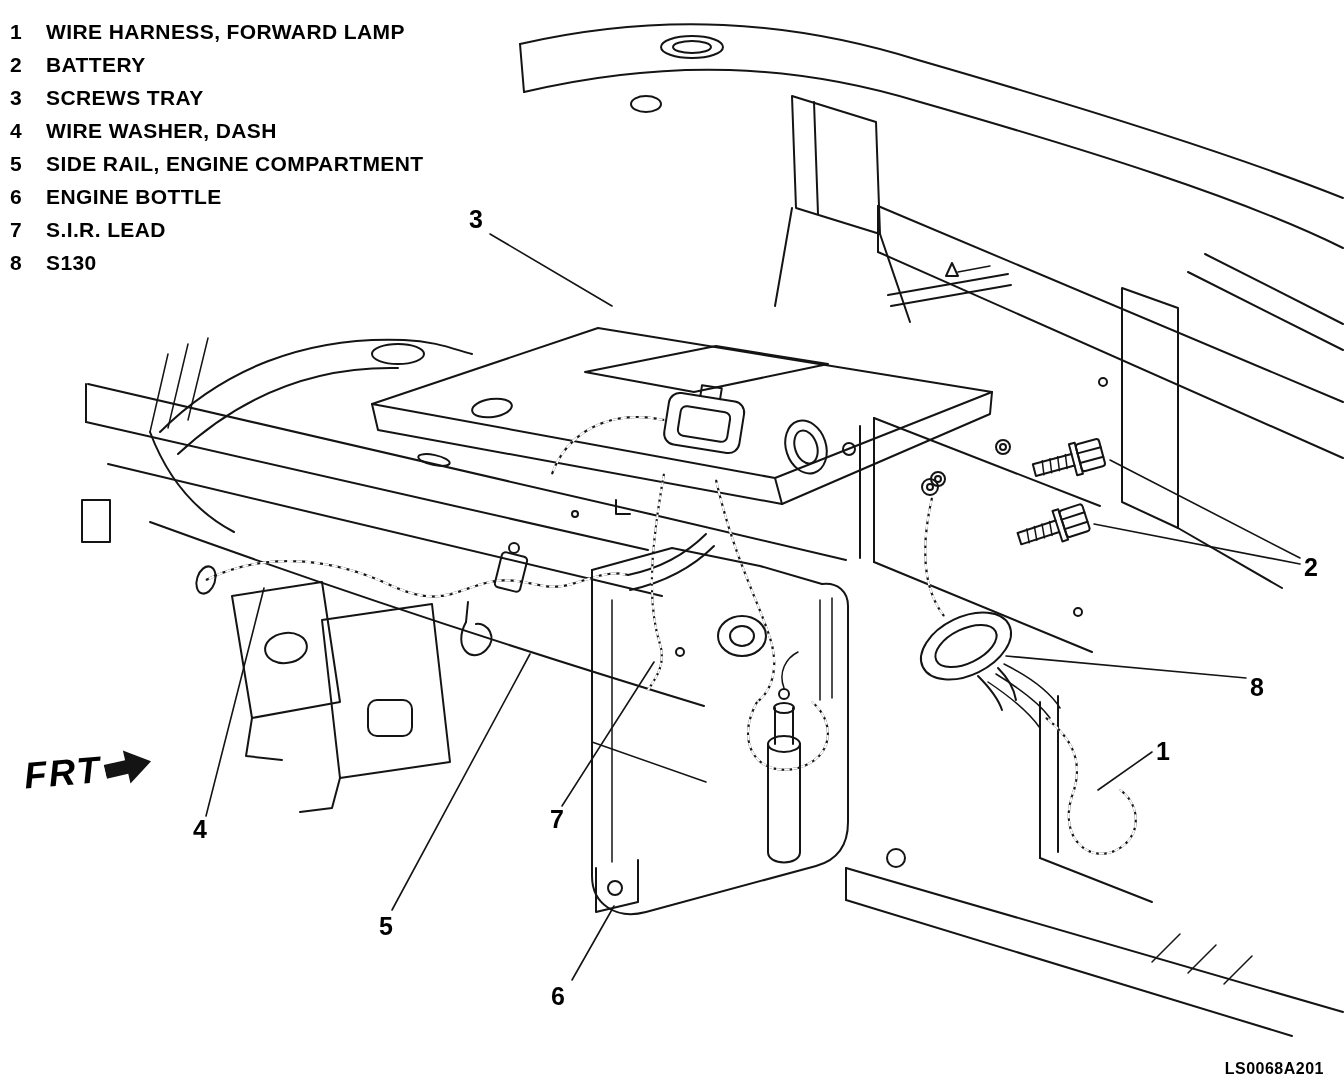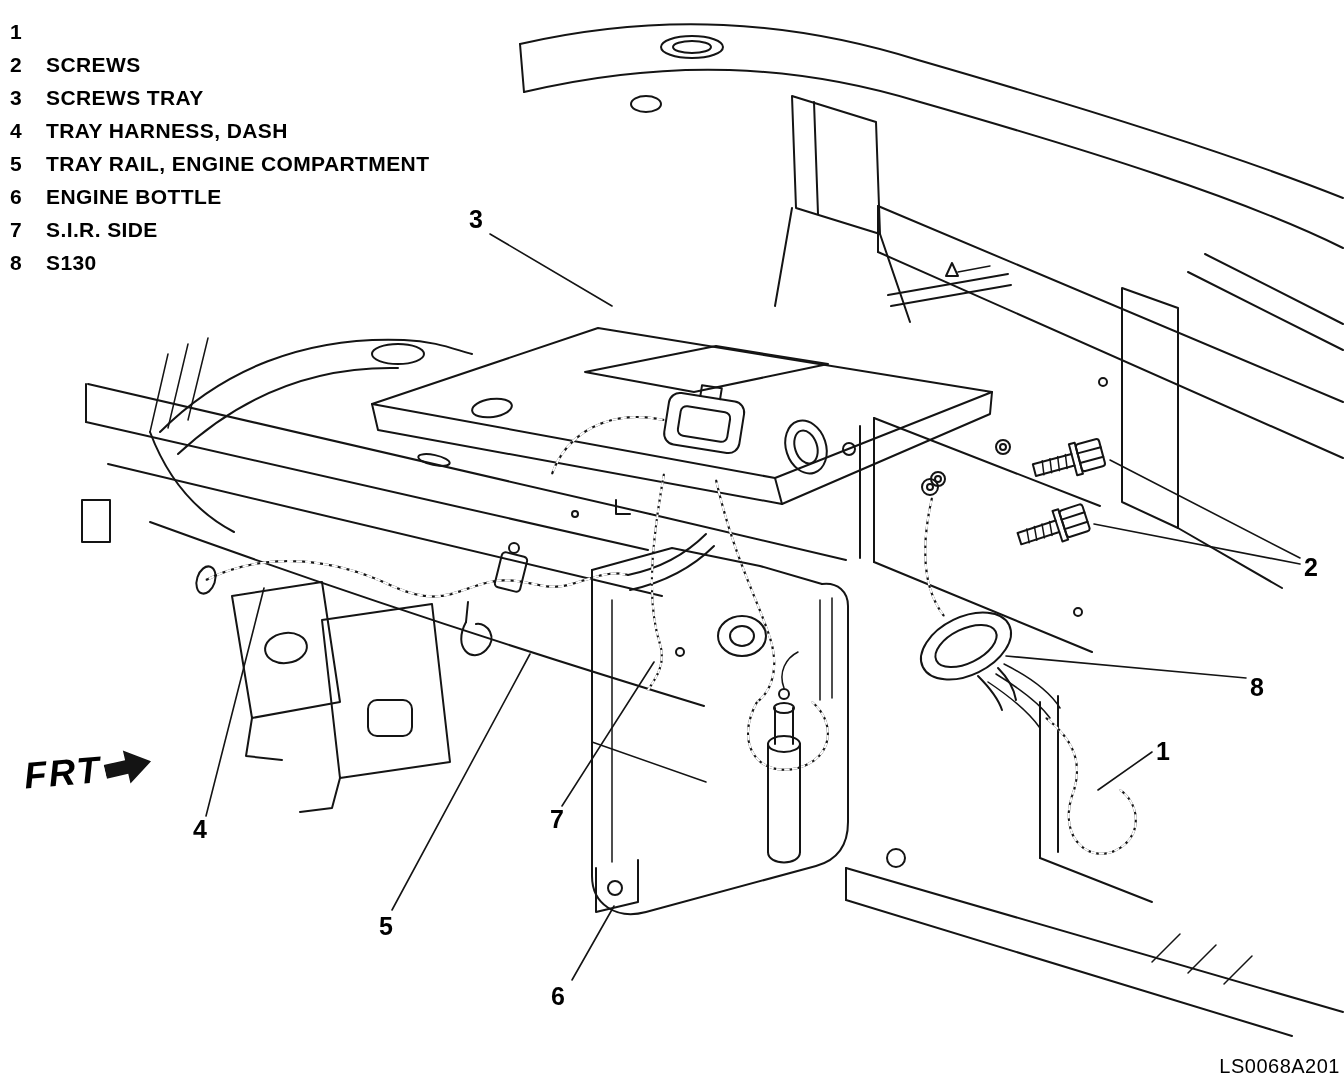--- a/index.html
+++ b/index.html
@@ -12,21 +12,21 @@
   .art .leader{stroke-width:1.6;}
   .art .tube-o{fill:none;stroke:#141414;stroke-linecap:round;}
   .art .tube-i{fill:none;stroke:#ffffff;stroke-linecap:round;}
   .art .tube-r{fill:none;stroke:#141414;stroke-linecap:butt;}
   .legend{position:absolute;left:10px;top:20px;}
   .legend-row{display:flex;align-items:baseline;height:33px;font-weight:bold;font-size:21px;letter-spacing:0.4px;white-space:nowrap;}
   .legend-num{width:36px;flex:0 0 36px;}
   .callout{position:absolute;font-weight:bold;font-size:25px;transform:translate(-50%,-50%);line-height:1;}
   .frt{position:absolute;left:24px;top:750px;display:flex;align-items:center;gap:4px;
        font-weight:bold;font-style:italic;font-size:37px;letter-spacing:2px;transform:rotate(-5deg);}
-  .figcode{position:absolute;right:4px;bottom:8px;font-weight:normal;font-size:20px;letter-spacing:0.5px;}
+  .figcode{position:absolute;right:20px;bottom:8px;font-weight:bold;font-size:16px;letter-spacing:0.5px;}
 </style>
 </head>
 <body>
 
 <div class="page">
 
   <svg class="art" width="1344" height="1086" viewBox="0 0 1344 1086">
 
     <g>
       <path d="M520,44 C660,12 790,20 918,60 C1098,112 1238,156 1343,198"></path>
@@ -230,44 +230,45 @@
       <path class="leader" d="M206,816 L264,588"></path>
       <path class="leader" d="M562,806 L654,662"></path>
       <path class="leader" d="M392,910 L530,654"></path>
       <path class="leader" d="M572,980 L614,906"></path>
     </g>
   </svg>
 
   <div class="legend">
     <div class="legend-row">
       <span class="legend-num">1</span>
+      <span>WIRE HARNESS, FORWARD LAMP</span>
     </div>
     <div class="legend-row">
       <span class="legend-num">2</span>
-      <span>SCREWS</span>
+      <span>BATTERY</span>
     </div>
     <div class="legend-row">
       <span class="legend-num">3</span>
       <span>SCREWS TRAY</span>
     </div>
     <div class="legend-row">
       <span class="legend-num">4</span>
-      <span>TRAY HARNESS, DASH</span>
+      <span>WIRE WASHER, DASH</span>
     </div>
     <div class="legend-row">
       <span class="legend-num">5</span>
-      <span>TRAY RAIL, ENGINE COMPARTMENT</span>
+      <span>SIDE RAIL, ENGINE COMPARTMENT</span>
     </div>
     <div class="legend-row">
       <span class="legend-num">6</span>
       <span>ENGINE BOTTLE</span>
     </div>
     <div class="legend-row">
       <span class="legend-num">7</span>
-      <span>S.I.R. SIDE</span>
+      <span>S.I.R. LEAD</span>
     </div>
     <div class="legend-row">
       <span class="legend-num">8</span>
       <span>S130</span>
     </div>
   </div>
 
   <div class="callout" style="left:476px;top:219px;">3</div>
   <div class="callout" style="left:1311px;top:567px;">2</div>
   <div class="callout" style="left:1257px;top:687px;">8</div>

